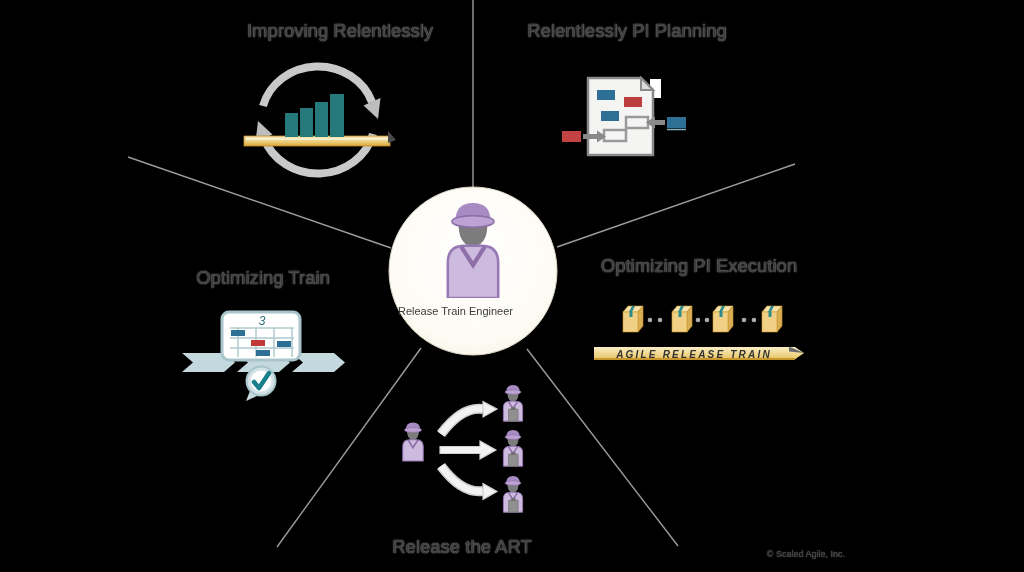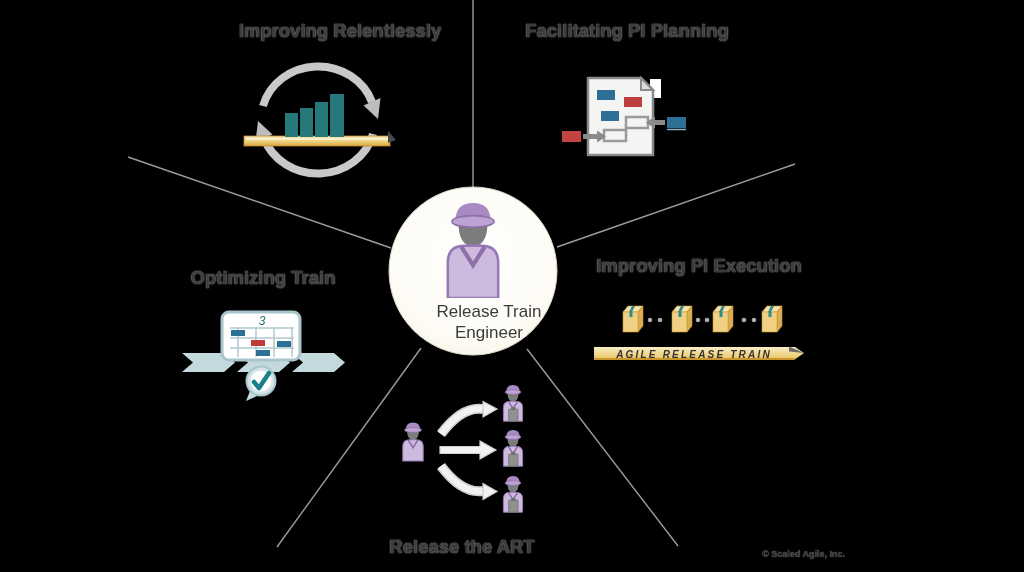--- a/index.html
+++ b/index.html
@@ -3,31 +3,31 @@
 <meta charset="utf-8">
 <style>
   html,body{margin:0;padding:0;background:#000;}
   #stage{
     position:relative;width:1024px;height:572px;overflow:hidden;
     background:#000;font-family:"Liberation Sans",sans-serif;
   }
   #diagram-svg{position:absolute;left:0;top:0;}
   .sec-label{
     position:absolute;transform:translateX(-50%);white-space:nowrap;
-    font-size:18.5px;color:#3c3c3c;font-weight:bold;
+    font-size:18.5px;color:#3c3c3c;font-weight:normal;
     text-shadow:0 0 1px #9a9a9a,0 0 2px rgba(170,170,170,.55);
   }
   .center-label{
-    position:absolute;left:489px;top:301px;width:134px;
-    transform:translateX(-50%);text-align:center;
-    font-size:17px;line-height:21px;color:#3b3b3b;
+    position:absolute;left:465px;top:301px;width:134px;
+    transform:translateX(-50%);text-align:left;
+    font-size:11px;line-height:21px;color:#3b3b3b;
   }
   .copyright{
     position:absolute;left:845px;top:549px;transform:translateX(-100%);
-    font-size:9px;font-weight:bold;color:#3a3a3a;white-space:nowrap;
+    font-size:9px;font-weight:normal;color:#3a3a3a;white-space:nowrap;
     text-shadow:0 0 1px #8d8d8d;
   }
 </style>
 </head>
 <body>
 
 <div id="stage">
 
   <svg id="diagram-svg" width="1024" height="572" viewBox="0 0 1024 572">
     <defs>
@@ -203,21 +203,21 @@
         <path d="M441,466 Q462,494 483,491" fill="none" stroke="#F2F2F2" stroke-width="7"></path>
         <polygon points="483,483.5 497,491.5 483,499.5" fill="#F2F2F2" stroke="#CFCFCF" stroke-width="1.2"></polygon>
       </g>
       <use href="#sym-clipper" x="497" y="380" width="32" height="44"></use>
       <use href="#sym-clipper" x="497" y="425" width="32" height="44"></use>
       <use href="#sym-clipper" x="497" y="471" width="32" height="44"></use>
     </g>
   </svg>
 
   <div class="sec-label" style="left:340px;top:20px">Improving Relentlessly</div>
-  <div class="sec-label" style="left:627px;top:20px">Facilitating PI Planning</div>
+  <div class="sec-label" style="left:627px;top:20px">Relentlessly PI Planning</div>
   <div class="sec-label" style="left:263px;top:267px">Optimizing Train</div>
-  <div class="sec-label" style="left:699px;top:255px">Improving PI Execution</div>
+  <div class="sec-label" style="left:699px;top:255px">Optimizing PI Execution</div>
   <div class="sec-label" style="left:462px;top:536px">Release the ART</div>
 
   <div class="center-label">Release Train Engineer</div>
 
   <div class="copyright">© Scaled Agile, Inc.</div>
 </div>
 
 </body></html>

